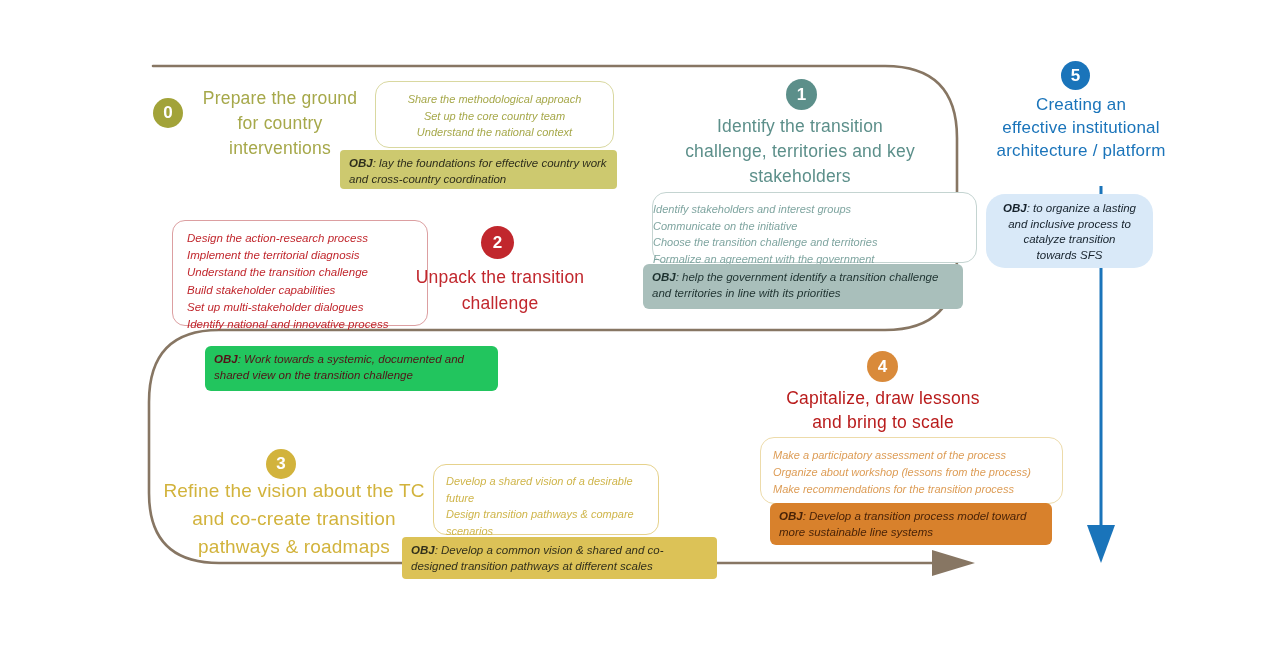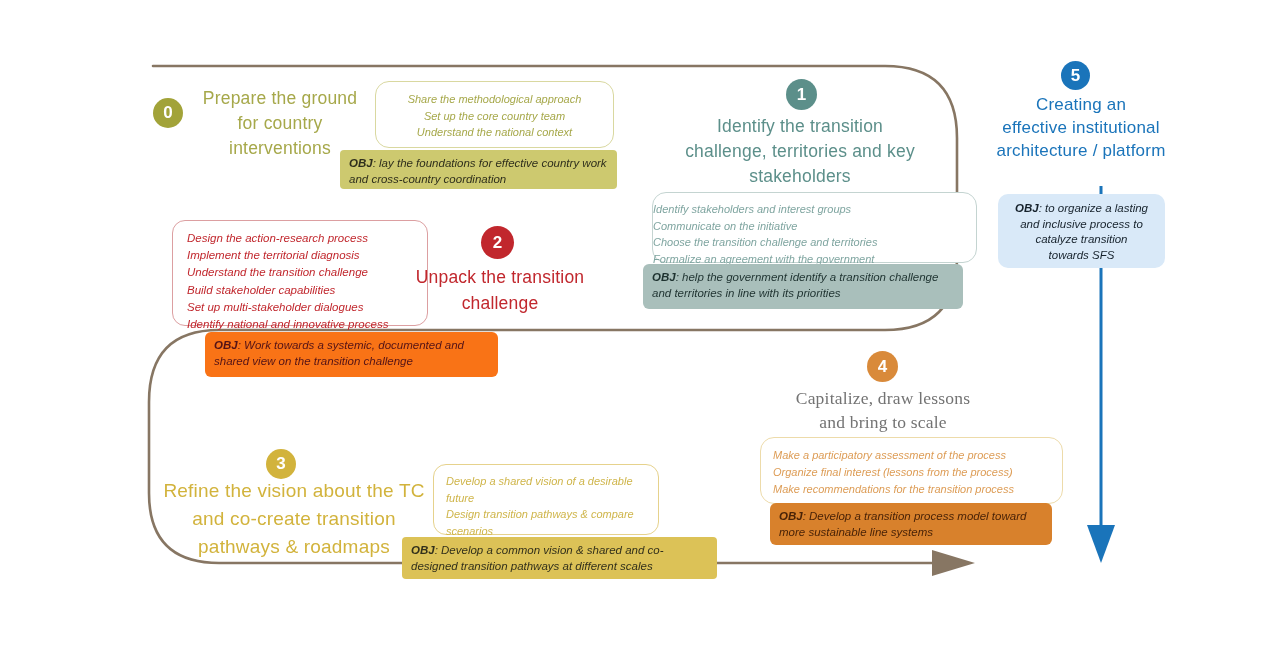--- a/index.html
+++ b/index.html
@@ -25,50 +25,50 @@
     position:absolute;z-index:3;font-style:italic;font-size:11.5px;line-height:16px;
     box-sizing:border-box;padding:5px 9px;border-radius:5px;
   }
   .obj-box b{font-weight:bold;}
   .pre{white-space:pre-line;}
   
   .c0{color:#a6a84a;} .bg0{background:#a2a339;}
   .c1{color:#5c8f8a;} .bg1{background:#5c8f8a;}
   .c2{color:#c1272d;} .bg2{background:#c1272d;}
   .c3{color:#d2b33c;} .bg3{background:#d2b33c;}
-  .c4{color:#737373;font-family:Liberation Serif, serif;} .bg4{background:#d98a3a;}
+  .c4{color:#b91c1c;} .bg4{background:#d98a3a;}
   .c5{color:#1a74ba;} .bg5{background:#1a74ba;}
 
   
   #badge0{left:153px;top:98px;width:30px;height:30px;}
   #title0{left:178px;top:86px;width:204px;}
   #box0{left:375px;top:81px;width:239px;height:67px;border:1.5px solid #d9d8a0;
         text-align:center;padding-top:9px;color:#a6a84a;}
   #obj0{left:340px;top:150px;width:277px;height:39px;background:#cdc96f;color:#2f2f1c;border-radius:4px;}
 
   
   #badge1{left:786px;top:79px;width:31px;height:31px;}
   #title1{left:646px;top:114px;width:308px;}
   #box1{left:652px;top:192px;width:325px;height:71px;border:1.5px solid #c4d4d1;
         text-align:left;padding-top:8px;color:#7fa5a0;}
   #obj1{left:643px;top:264px;width:320px;height:45px;background:#a9bfbb;color:#1e3230;border-radius:6px;}
 
   
   #badge5{left:1061px;top:61px;width:29px;height:29px;}
   #title5{left:975px;top:93px;width:212px;font-size:17px;line-height:23px;}
   #obj5{left:986px;top:194px;width:167px;height:74px;background:#d9e9f8;color:#16222c;
-        border-radius:10px;text-align:center;padding-top:7px;line-height:15.5px;margin-left:12px;}
+        border-radius:19px;text-align:center;padding-top:7px;line-height:15.5px;}
 
   
   #box2{left:143px;top:220px;width:256px;height:106px;border:1.5px solid #dc9fa1;border-radius:13px;
         padding:9px 14px;color:#c1272d;font-size:11.5px;margin-left:29px;}
   #box2 .act-line{line-height:17.2px;}
   #badge2{left:481px;top:226px;width:33px;height:33px;}
   #title2{left:398px;top:264px;width:204px;line-height:26px;}
-  #obj2{left:205px;top:332px;width:293px;height:45px;background:#f97316;color:#531317;border-radius:6px;}
+  #obj2{left:205px;top:346px;width:293px;height:45px;background:#22c55e;color:#531317;border-radius:6px;}
 
   
   #badge3{left:266px;top:449px;width:30px;height:30px;}
   #title3{left:148px;top:477px;width:292px;font-size:19px;line-height:28px;}
   #box3{left:433px;top:464px;width:226px;height:71px;border:1.5px solid #e6d28c;border-radius:13px;
         padding:8px 12px;color:#cfb54a;}
   #obj3{left:402px;top:537px;width:315px;height:42px;background:#dcc257;color:#32301b;border-radius:4px;}
 
   
   #badge4{left:867px;top:351px;width:31px;height:31px;}
@@ -144,21 +144,21 @@
   </div>
   <div id="obj3" class="obj-box">
     <b>OBJ</b><span>: Develop a common vision &amp; shared and co-designed transition pathways at different scales</span>
   </div>
 
   <div id="badge4" class="badge bg4">4</div>
   <div id="title4" class="stage-title c4">Capitalize, draw lessons
 and bring to scale</div>
   <div id="box4" class="act-box">
     <div class="act-line">Make a participatory assessment of the process</div>
-    <div class="act-line">Organize final interest (lessons from the process)</div>
+    <div class="act-line">Organize about workshop (lessons from the process)</div>
     <div class="act-line">Make recommendations for the transition process</div>
   </div>
   <div id="obj4" class="obj-box">
     <b>OBJ</b><span>: Develop a transition process model toward more sustainable line systems</span>
   </div>
 
   <div id="badge5" class="badge bg5">5</div>
   <div id="title5" class="stage-title c5">Creating an
 effective institutional
 architecture / platform</div>

